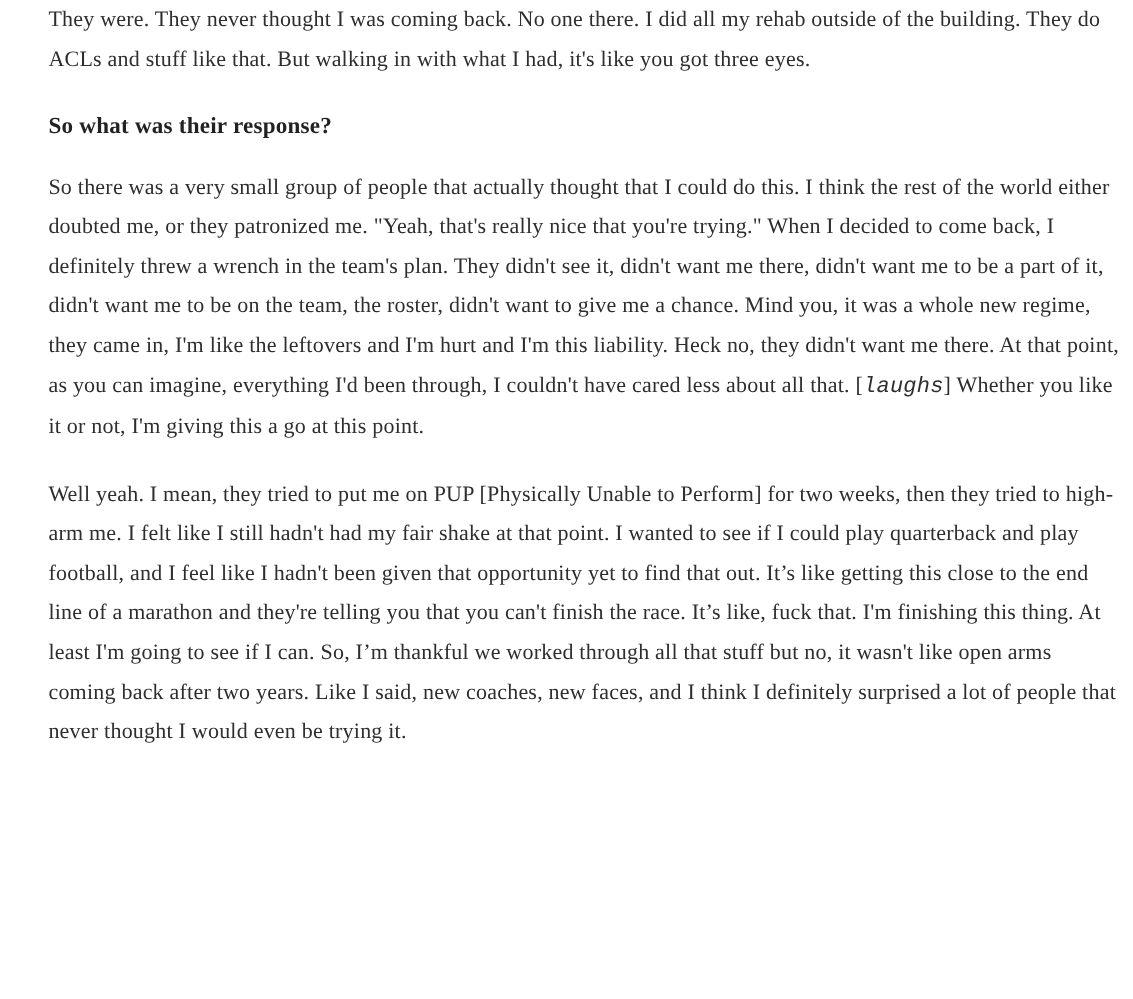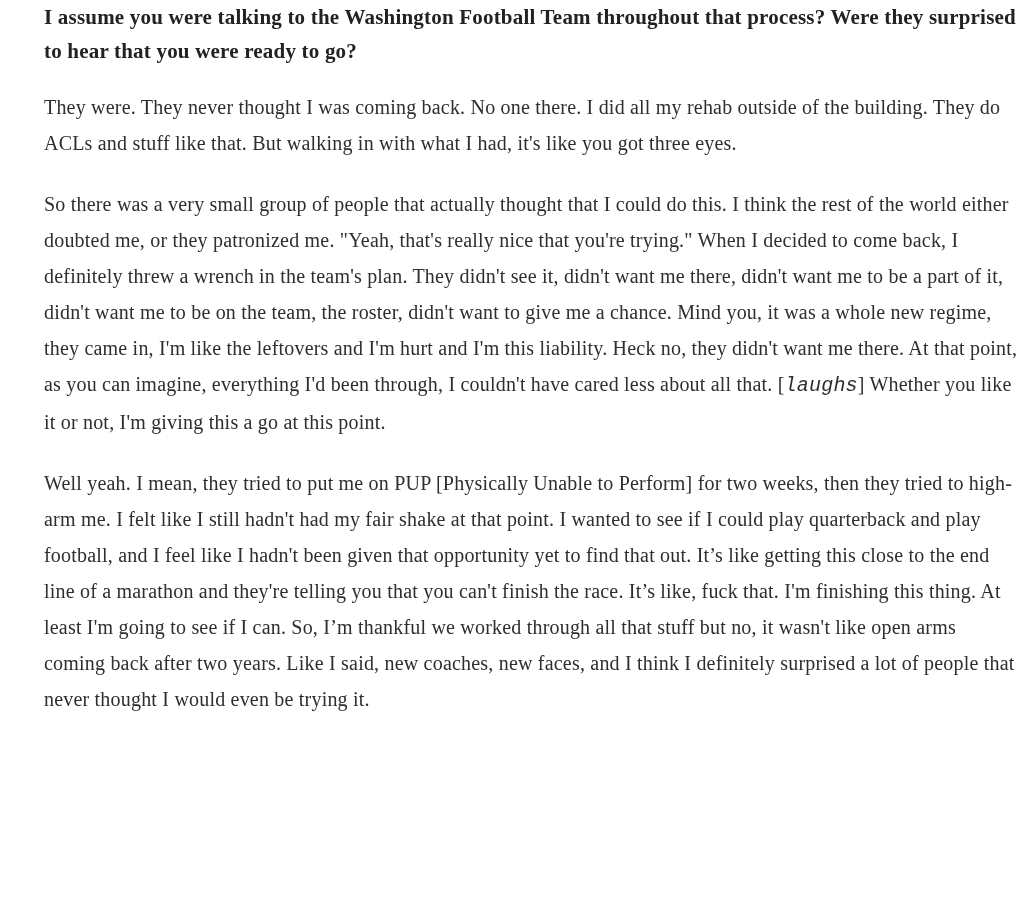--- a/index.html
+++ b/index.html
@@ -40,23 +40,23 @@
   .stage {
     font-style: italic;
     font-family: Liberation Mono, monospace;
   }
 </style>
 </head>
 <body>
 
 <article class="article">
 
-  <h2 class="question">I assume you were talking to the Washington Football Team throughout that process? Were they surprised to hear that you were ready to go?</h2>
 
   <p class="answer">They were. They never thought I was coming back. No one there. I did all my rehab outside of the building. They do ACLs and stuff like that. But walking in with what I had, it's like you got three eyes.</p>
 
+  <h2 class="question">So what was their response?</h2>
 
   <p class="answer"><span>So there was a very small group of people that actually thought that I could do this. I think the rest of the world either doubted me, or they patronized me. "Yeah, that's really nice that you're trying." When I decided to come back, I definitely threw a wrench in the team's plan. They didn't see it, didn't want me there, didn't want me to be a part of it, didn't want me to be on the team, the roster, didn't want to give me a chance. Mind you, it was a whole new regime, they came in, I'm like the leftovers and I'm hurt and I'm this liability. Heck no, they didn't want me there. At that point, as you can imagine, everything I'd been through, I couldn't have cared less about all that. [</span><em class="stage">laughs</em><span>] Whether you like it or not, I'm giving this a go at this point.</span></p>
 
 
   <p class="answer">Well yeah. I mean, they tried to put me on PUP [Physically Unable to Perform] for two weeks, then they tried to high-arm me. I felt like I still hadn't had my fair shake at that point. I wanted to see if I could play quarterback and play football, and I feel like I hadn't been given that opportunity yet to find that out. It’s like getting this close to the end line of a marathon and they're telling you that you can't finish the race. It’s like, fuck that. I'm finishing this thing. At least I'm going to see if I can. So, I’m thankful we worked through all that stuff but no, it wasn't like open arms coming back after two years. Like I said, new coaches, new faces, and I think I definitely surprised a lot of people that never thought I would even be trying it.</p>
 
 </article>
 
 </body></html>

